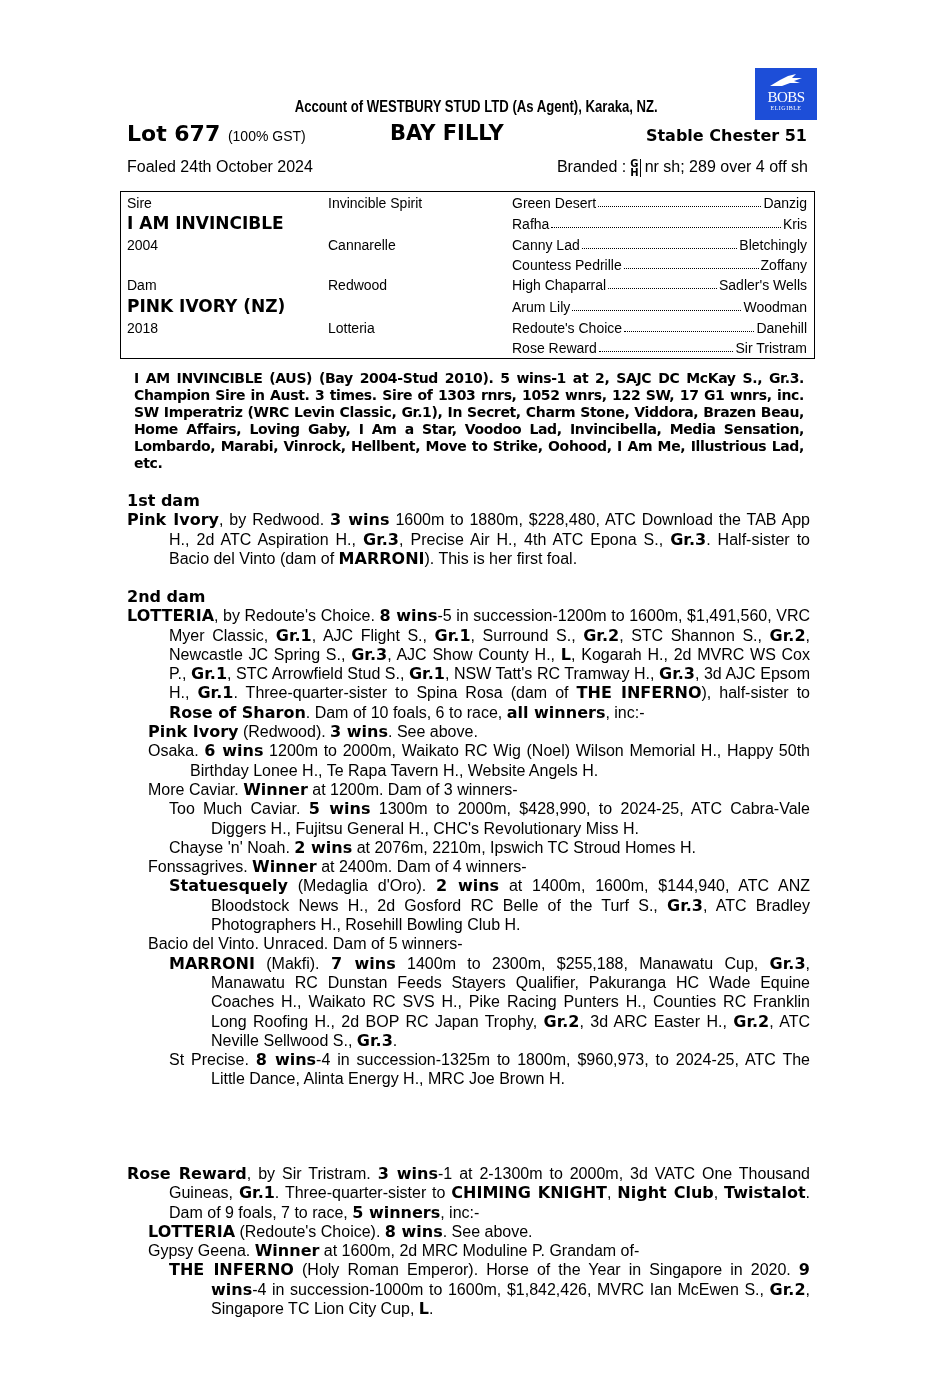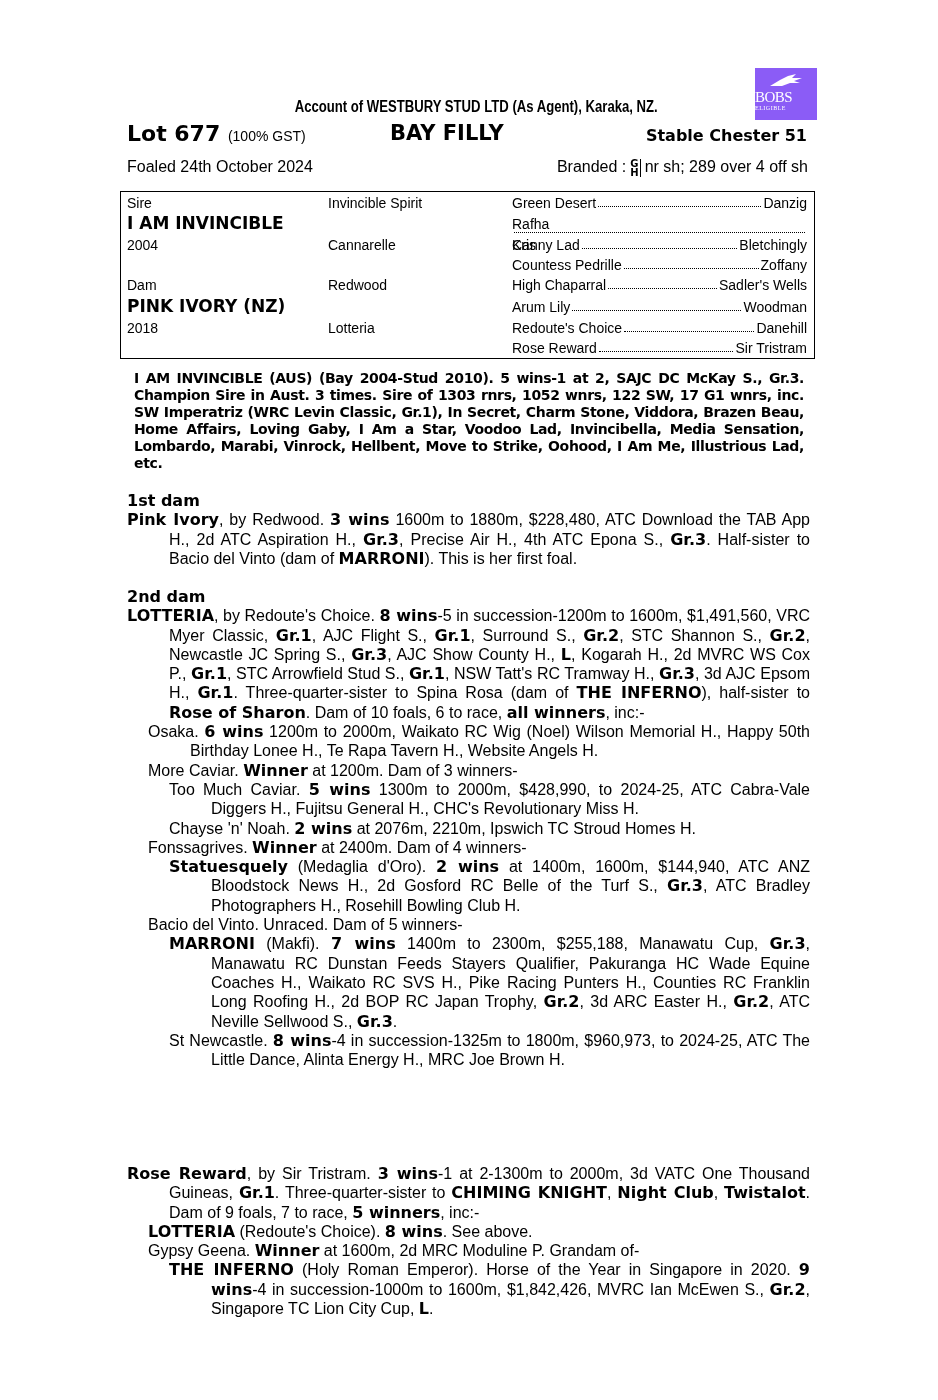--- a/index.html
+++ b/index.html
@@ -1,17 +1,17 @@
 <!DOCTYPE html>
 <html><head>
 <meta charset="utf-8">
 <style>
   html, body { margin: 0; padding: 0; background: #ffffff; }
   body { width: 938px; height: 1400px; position: relative; overflow: hidden; color: #000; font-family: "Liberation Sans", sans-serif; }
-  .logo { position: absolute; left: 755px; top: 68px; width: 62px; height: 52px; background: #8b5cf6; color: #fff; }
+  .logo { position: absolute; left: 755px; top: 68px; width: 62px; height: 52px; background: #1d4ed8; color: #fff; text-align: center; }
   .logo svg { display: block; margin: 4px auto 0; }
   .logo .bobs { font-family: "Liberation Serif", serif; font-size: 15px; line-height: 14px; letter-spacing: -0.5px; }
   .logo .elig { font-family: "Liberation Serif", serif; font-size: 6px; letter-spacing: 0.5px; line-height: 8px; }
   .vendor { position: absolute; left: 127px; top: 98px; width: 682px; text-align: center; font-family: "Liberation Sans", sans-serif; font-weight: bold; font-size: 16px; transform: scaleX(0.82); transform-origin: 50% 0; padding-left: 20px; box-sizing: border-box; }
   .lotrow { position: absolute; left: 127px; top: 121px; width: 682px; height: 30px; }
   .lot { position: absolute; left: 0; top: 0; font-family: "DejaVu Sans", sans-serif; font-weight: bold; font-size: 22px; }
   .gst { font-family: "Liberation Sans", sans-serif; font-weight: normal; font-size: 14px; }
   .sex { position: absolute; left: 263px; top: 0; font-family: "DejaVu Sans", sans-serif; font-weight: bold; font-size: 21px; }
   .stable { position: absolute; right: 2px; top: 5px; font-family: "DejaVu Sans", sans-serif; font-weight: bold; font-size: 16px; }
   .foaled { position: absolute; left: 127px; top: 158px; font-size: 16px; }
@@ -70,21 +70,21 @@
   <div class="cell" style="left:207px;top:3px;">Invincible Spirit</div>
   <div class="cell" style="left:207px;top:45px;">Cannarelle</div>
   <div class="cell" style="left:207px;top:85px;">Redwood</div>
   <div class="cell" style="left:207px;top:128px;">Lotteria</div>
 
   <div class="g3" style="top:3px;">
       <span class="l">Green Desert</span>
       <span class="dots"></span>
       <span class="r">Danzig</span>
     </div>
-  <div class="g3" style="top:24px;flex-direction:column;">
+  <div class="g3" style="top:24px;">
       <span class="l">Rafha</span>
       <span class="dots"></span>
       <span class="r">Kris</span>
     </div>
   <div class="g3" style="top:45px;">
       <span class="l">Canny Lad</span>
       <span class="dots"></span>
       <span class="r">Bletchingly</span>
     </div>
   <div class="g3" style="top:65px;">
@@ -120,29 +120,30 @@
   <h3>1st dam</h3>
   <div class="entries">
       <div class="para i0"><span class="b">Pink Ivory</span><span>, by Redwood. </span><span class="b">3 wins</span><span> 1600m to 1880m, $228,480, ATC Download the TAB App H., 2d ATC Aspiration H., </span><span class="b">Gr.3</span><span>, Precise Air H., 4th ATC Epona S., </span><span class="b">Gr.3</span><span>. Half-sister to Bacio del Vinto (dam of </span><span class="b">MARRONI</span><span>). This is her first foal.</span></div>
     </div>
 </div>
 
 <div class="sec" style="top:587px;">
   <h3>2nd dam</h3>
   <div class="entries">
       <div class="para i0"><span class="b">LOTTERIA</span><span>, by Redoute's Choice. </span><span class="b">8 wins</span><span>-5 in succession-1200m to 1600m, $1,491,560, VRC Myer Classic, </span><span class="b">Gr.1</span><span>, AJC Flight S., </span><span class="b">Gr.1</span><span>, Surround S., </span><span class="b">Gr.2</span><span>, STC Shannon S., </span><span class="b">Gr.2</span><span>, Newcastle JC Spring S., </span><span class="b">Gr.3</span><span>, AJC Show County H., </span><span class="b">L</span><span>, Kogarah H., 2d MVRC WS Cox P., </span><span class="b">Gr.1</span><span>, STC Arrowfield Stud S., </span><span class="b">Gr.1</span><span>, NSW Tatt's RC Tramway H., </span><span class="b">Gr.3</span><span>, 3d AJC Epsom H., </span><span class="b">Gr.1</span><span>. Three-quarter-sister to Spina Rosa (dam of </span><span class="b">THE INFERNO</span><span>), half-sister to </span><span class="b">Rose of Sharon</span><span>. Dam of 10 foals, 6 to race, </span><span class="b">all winners</span><span>, inc:-</span></div>
+      <div class="para i1"><span class="b">Pink Ivory</span><span> (Redwood). </span><span class="b">3 wins</span><span>. See above.</span></div>
       <div class="para i1"><span>Osaka. </span><span class="b">6 wins</span><span> 1200m to 2000m, Waikato RC Wig (Noel) Wilson Memorial H., Happy 50th Birthday Lonee H., Te Rapa Tavern H., Website Angels H.</span></div>
       <div class="para i1"><span>More Caviar. </span><span class="b">Winner</span><span> at 1200m. Dam of 3 winners-</span></div>
       <div class="para i2"><span>Too Much Caviar. </span><span class="b">5 wins</span><span> 1300m to 2000m, $428,990, to 2024-25, ATC Cabra-Vale Diggers H., Fujitsu General H., CHC's Revolutionary Miss H.</span></div>
       <div class="para i2"><span>Chayse 'n' Noah. </span><span class="b">2 wins</span><span> at 2076m, 2210m, Ipswich TC Stroud Homes H.</span></div>
       <div class="para i1"><span>Fonssagrives. </span><span class="b">Winner</span><span> at 2400m. Dam of 4 winners-</span></div>
       <div class="para i2"><span class="b">Statuesquely</span><span> (Medaglia d'Oro). </span><span class="b">2 wins</span><span> at 1400m, 1600m, $144,940, ATC ANZ Bloodstock News H., 2d Gosford RC Belle of the Turf S., </span><span class="b">Gr.3</span><span>, ATC Bradley Photographers H., Rosehill Bowling Club H.</span></div>
       <div class="para i1"><span>Bacio del Vinto. Unraced. Dam of 5 winners-</span></div>
       <div class="para i2"><span class="b">MARRONI</span><span> (Makfi). </span><span class="b">7 wins</span><span> 1400m to 2300m, $255,188, Manawatu Cup, </span><span class="b">Gr.3</span><span>, Manawatu RC Dunstan Feeds Stayers Qualifier, Pakuranga HC Wade Equine Coaches H., Waikato RC SVS H., Pike Racing Punters H., Counties RC Franklin Long Roofing H., 2d BOP RC Japan Trophy, </span><span class="b">Gr.2</span><span>, 3d ARC Easter H., </span><span class="b">Gr.2</span><span>, ATC Neville Sellwood S., </span><span class="b">Gr.3</span><span>.</span></div>
-      <div class="para i2"><span>St Newcastle. </span><span class="b">8 wins</span><span>-4 in succession-1325m to 1800m, $960,973, to 2024-25, ATC The Little Dance, Alinta Energy H., MRC Joe Brown H.</span></div>
+      <div class="para i2"><span>St Precise. </span><span class="b">8 wins</span><span>-4 in succession-1325m to 1800m, $960,973, to 2024-25, ATC The Little Dance, Alinta Energy H., MRC Joe Brown H.</span></div>
     </div>
 </div>
 
 <div class="sec" style="top:1164px;">
   <div class="entries">
       <div class="para i0"><span class="b">Rose Reward</span><span>, by Sir Tristram. </span><span class="b">3 wins</span><span>-1 at 2-1300m to 2000m, 3d VATC One Thousand Guineas, </span><span class="b">Gr.1</span><span>. Three-quarter-sister to </span><span class="b">CHIMING KNIGHT</span><span>, </span><span class="b">Night Club</span><span>, </span><span class="b">Twistalot</span><span>. Dam of 9 foals, 7 to race, </span><span class="b">5 winners</span><span>, inc:-</span></div>
       <div class="para i1"><span class="b">LOTTERIA</span><span> (Redoute's Choice). </span><span class="b">8 wins</span><span>. See above.</span></div>
       <div class="para i1"><span>Gypsy Geena. </span><span class="b">Winner</span><span> at 1600m, 2d MRC Moduline P. Grandam of-</span></div>
       <div class="para i2"><span class="b">THE INFERNO</span><span> (Holy Roman Emperor). Horse of the Year in Singapore in 2020. </span><span class="b">9 wins</span><span>-4 in succession-1000m to 1600m, $1,842,426, MVRC Ian McEwen S., </span><span class="b">Gr.2</span><span>, Singapore TC Lion City Cup, </span><span class="b">L</span><span>.</span></div>
     </div>

